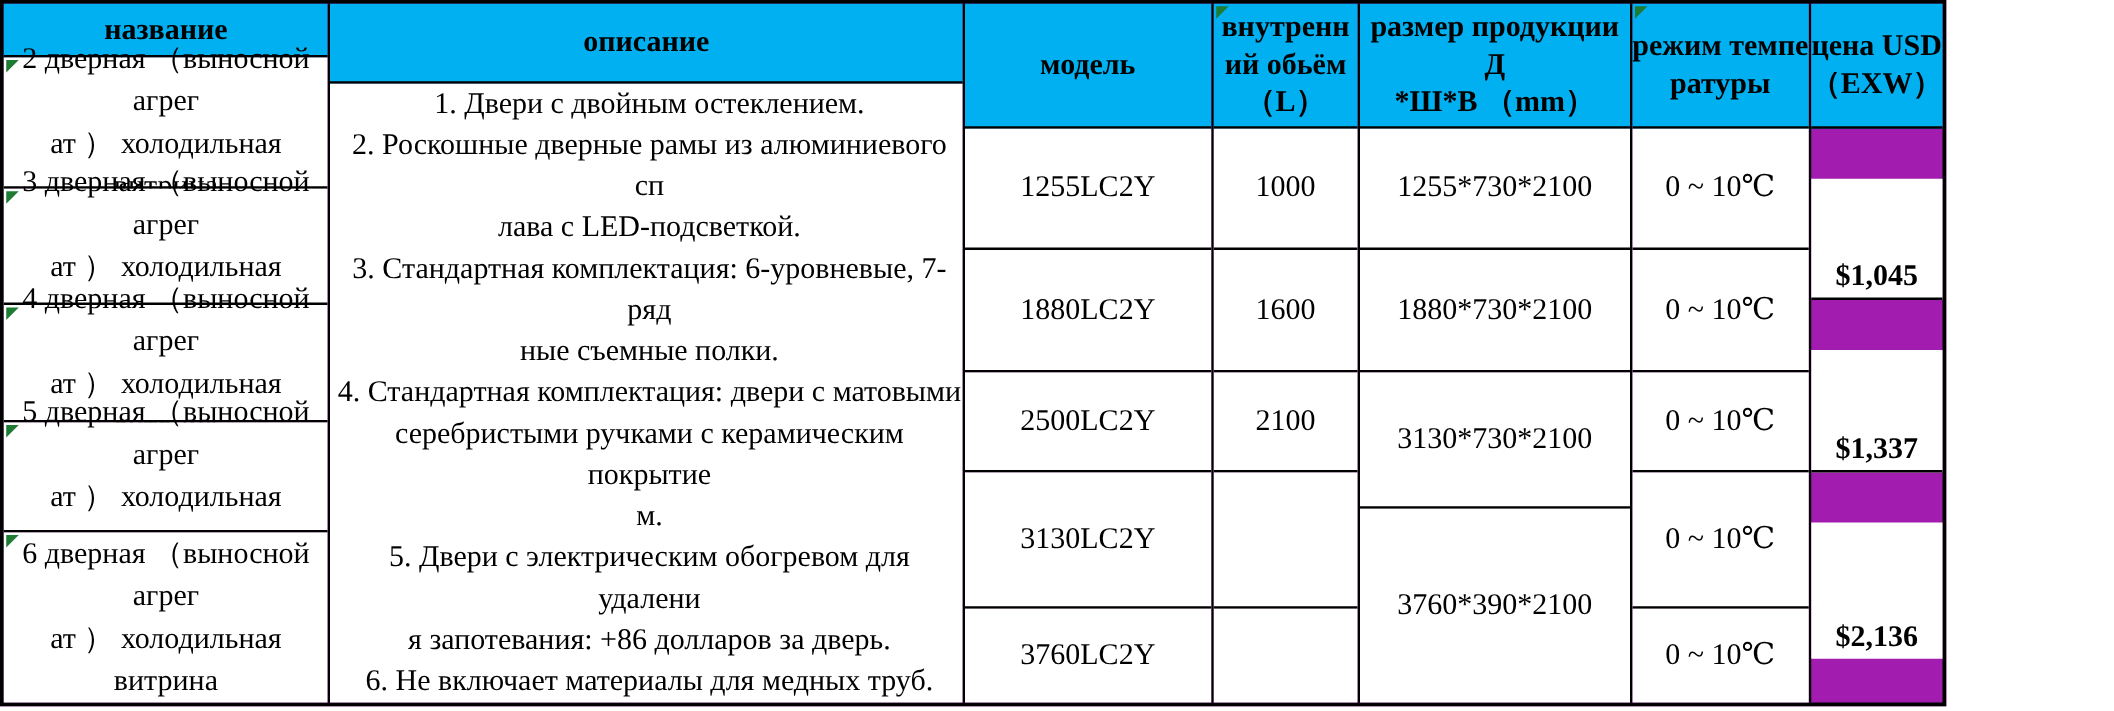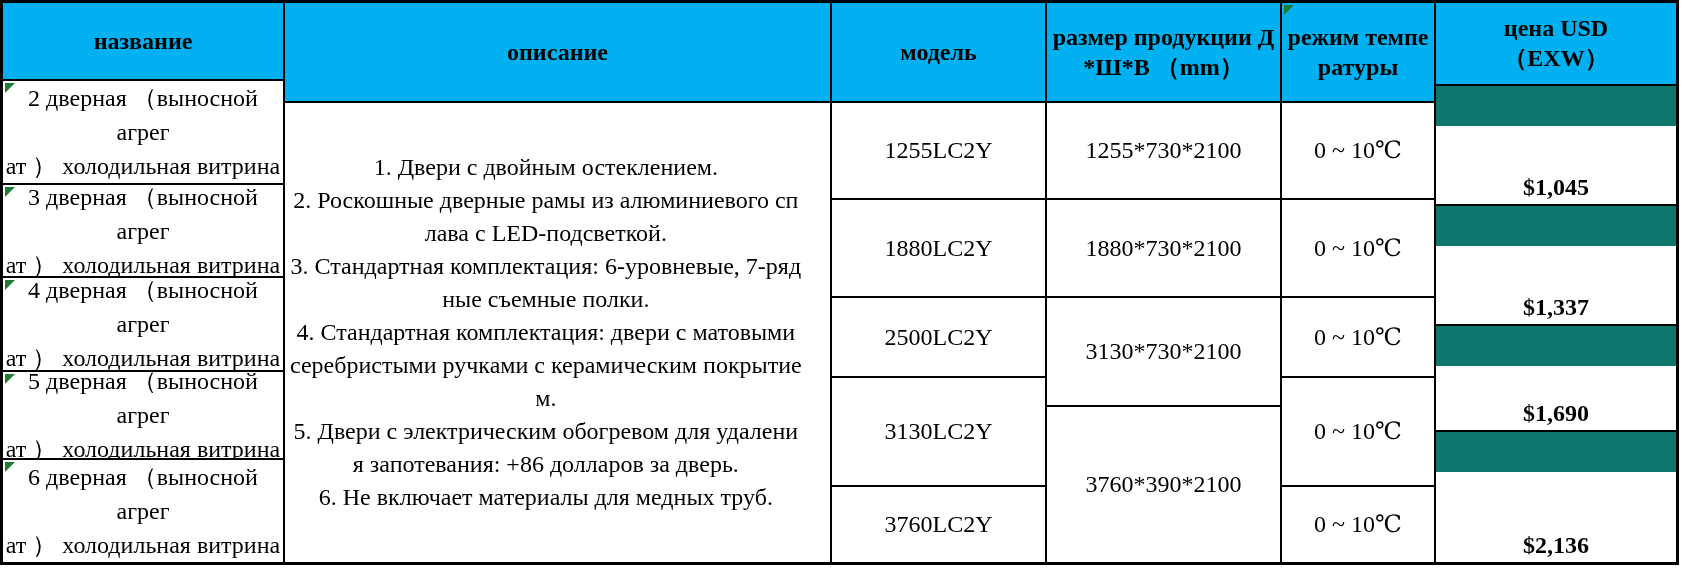--- a/index.html
+++ b/index.html
@@ -1,19 +1,19 @@
 <!DOCTYPE html>
 <html><head>
 <meta charset="utf-8">
 <style>
   * { margin:0; padding:0; box-sizing:border-box; }
   html,body { width:1691px; height:569px; background:#ffffff; overflow:hidden;
     font-family:"Liberation Serif","DejaVu Serif",serif; color:#000; }
-  .table { position:absolute; left:0; top:0; width:1679px; height:565px;
-    border:3px solid #000; display:flex; background:#0f766e; }
+  .table { position:absolute; left:0; top:0; width:1557px; height:565px;
+    border:3px solid #000; display:flex; background:#a21caf; }
   .col { display:flex; flex-direction:column; border-right:2px solid #000; }
   .col:last-child { border-right:none;gap:40px; }
   .c1{width:282px}.c2{width:547px}.c3{width:215px}.c4{width:126px}
   .c5{width:235px}.c6{width:154px}.c7{flex:1}
   .cell { position:relative; border-bottom:2px solid #000; display:flex;
     align-items:center; justify-content:center; text-align:center;
     white-space:pre-line; font-size:24px; line-height:33px; background:#fff; }
   .col .cell:last-child { border-bottom:none; }
   .hdr { height:100px; background:#00b0f0; font-weight:bold; line-height:30px; }
   
@@ -86,20 +86,33 @@
     <div class="cell hdr">
       <span>модель</span>
     </div>
     <div class="cell d1"><span>1255LC2Y</span></div>
     <div class="cell d2"><span>1880LC2Y</span></div>
     <div class="cell d3"><span>2500LC2Y</span></div>
     <div class="cell d4"><span>3130LC2Y</span></div>
     <div class="cell dlast"><span>3760LC2Y</span></div>
   </div>
 
+  <div class="col c4">
+    <div class="cell hdr">
+      <span class="tri"></span>
+      <span>внутренн
+ий обьём
+（L）</span>
+    </div>
+    <div class="cell d1"><span>1000</span></div>
+    <div class="cell d2"><span>1600</span></div>
+    <div class="cell d3"><span>2100</span></div>
+    <div class="cell d4"><span></span></div>
+    <div class="cell dlast"><span></span></div>
+  </div>
 
   <div class="col c5">
     <div class="cell hdr">
       <span>размер продукции  Д
 *Ш*В  （mm）</span>
     </div>
     <div class="cell d1"><span>1255*730*2100</span></div>
     <div class="cell d2"><span>1880*730*2100</span></div>
     <div class="cell d4"><span>3130*730*2100</span></div>
     <div class="cell dlast"><span>3760*390*2100</span></div>
@@ -118,17 +131,16 @@
     <div class="cell dlast"><span>0 ~ 10℃</span></div>
   </div>
 
   <div class="col c7">
     <div class="cell hdr">
       <span>цена USD
 （EXW）</span>
     </div>
     <div class="cell d1 price"><span>$1,045</span></div>
     <div class="cell d2 price"><span>$1,337</span></div>
-    <div class="cell d3 price"><span>$1,690</span></div>
     <div class="cell d4 price"><span>$2,136</span></div>
   </div>
 
 </div>
 
 </body></html>

